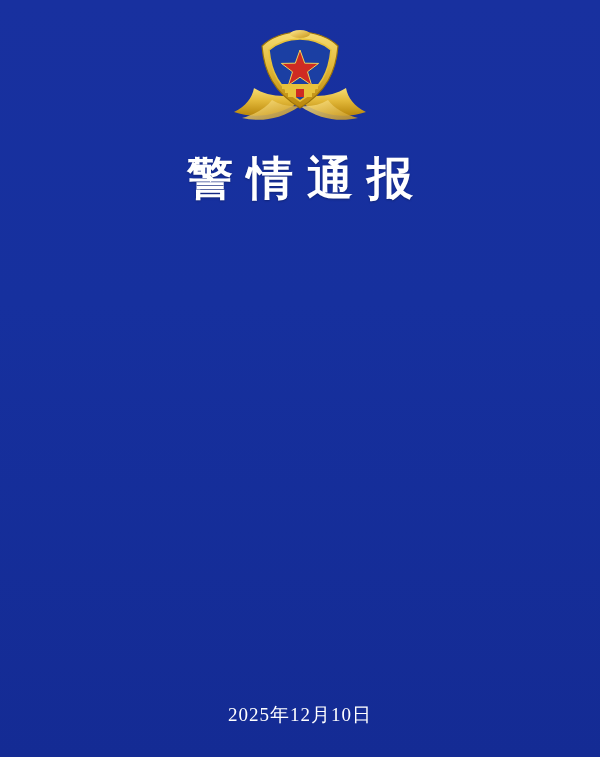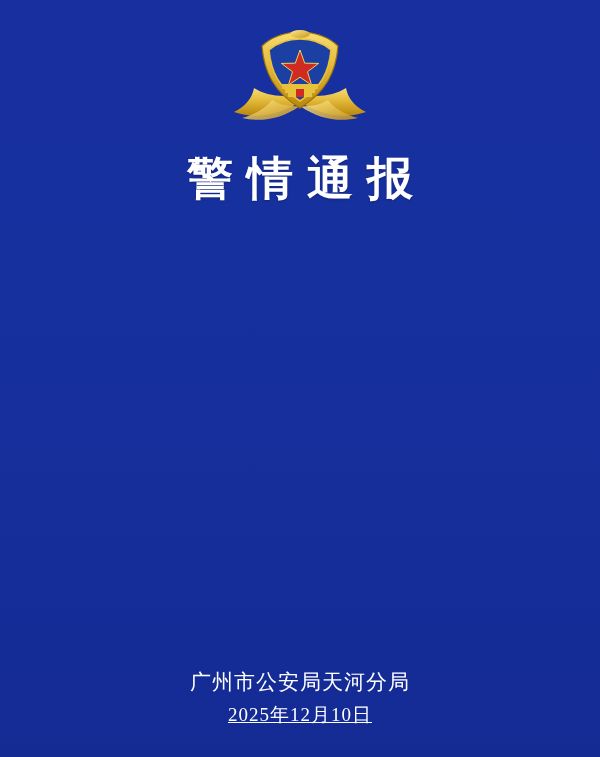--- a/index.html
+++ b/index.html
@@ -71,21 +71,20 @@
   }
   .sig-org {
     font-size: 21px;
     line-height: 34px;
     letter-spacing: 1px;
   }
   .sig-date {
     font-size: 19px;
     line-height: 32px;
     letter-spacing: 1px;
-    text-decoration: underline;
   }
 </style>
 </head>
 <body>
 
 <div class="page">
 
   <div class="emblem-wrap">
     <div class="emblem">
       <svg width="140" height="108" viewBox="0 0 140 108" xmlns="http://www.w3.org/2000/svg">
@@ -119,17 +118,16 @@
 
         <ellipse cx="70" cy="8" rx="10" ry="4" fill="url(#goldg2)"></ellipse>
       </svg>
     </div>
   </div>
 
   <div class="title">警情通报</div>
 
 
   <div class="signature">
-    <div class="sig-org">广州市公安局天河分局</div>
     <div class="sig-date">2025年12月10日</div>
   </div>
 
 </div>
 
 </body></html>

